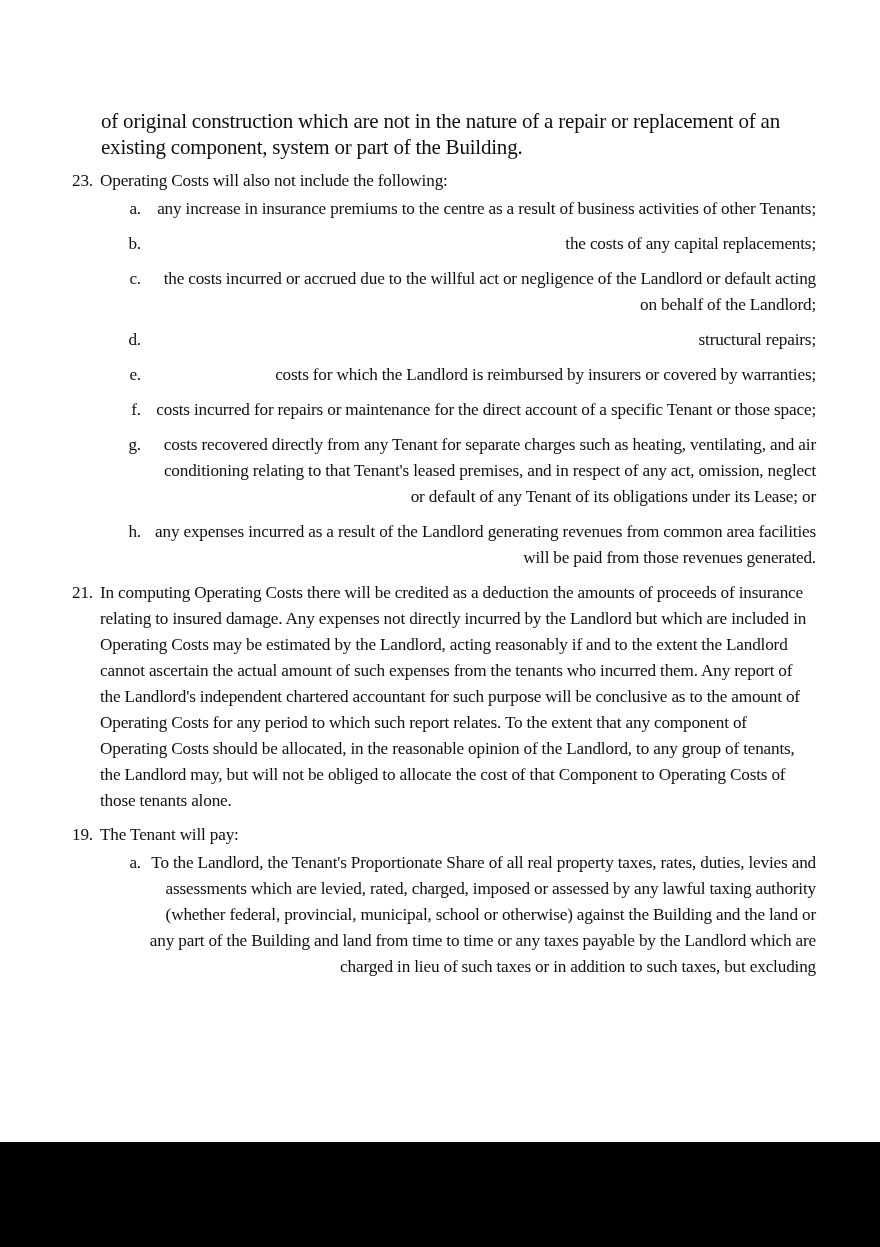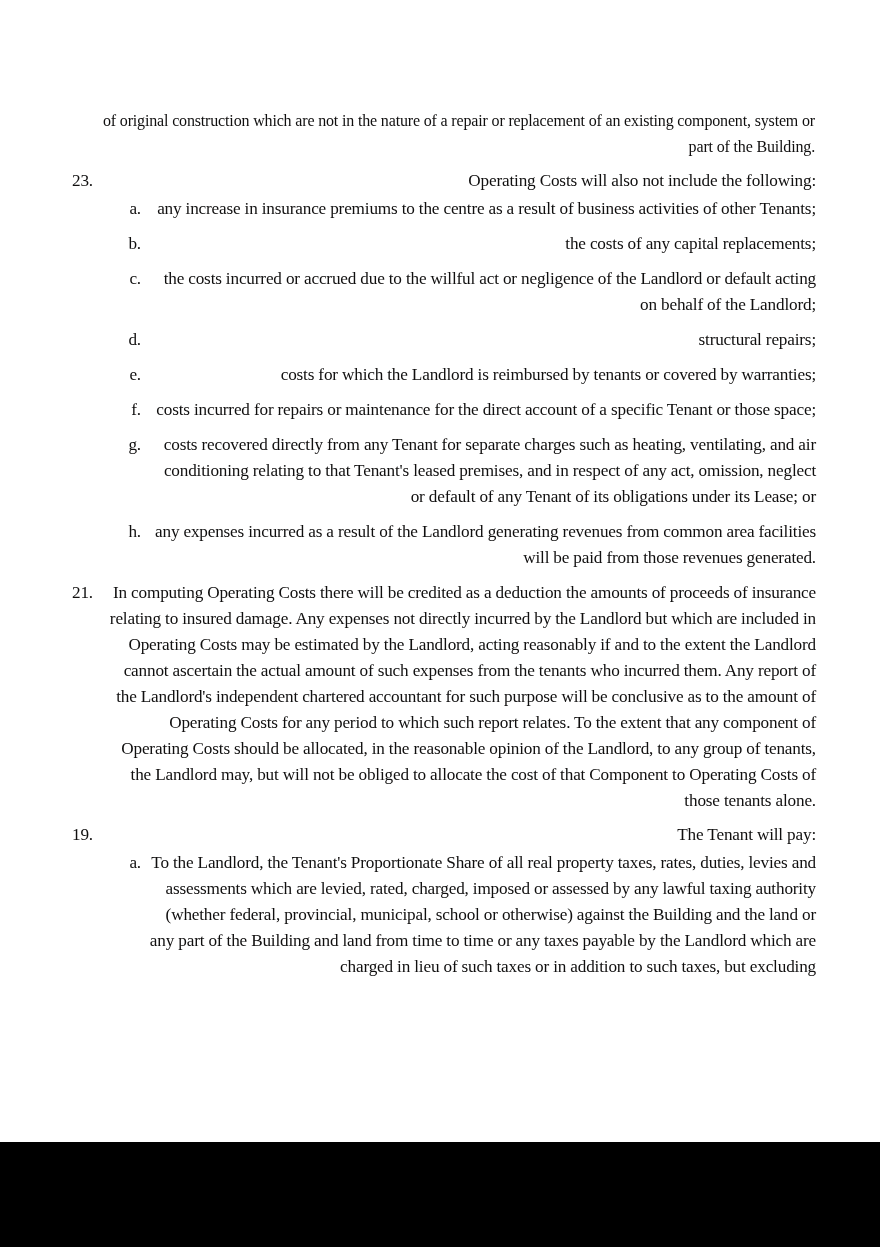--- a/index.html
+++ b/index.html
@@ -23,23 +23,23 @@
     top: 0;
     width: 880px;
     padding-top: 108px;
   }
 
   
   .cont-para {
     margin: 0 0 8px 0;
     padding-left: 101px;
     padding-right: 65px;
-    font-size: 16px;
+    font-size: 21px;
     line-height: 26px;
-    text-align: right;
+    text-align: left;
     letter-spacing: -0.01em;
   }
 
   
   .num-item {
     display: flex;
     align-items: flex-start;
     margin: 0 0 2px 0;
     padding-right: 64px;
     font-size: 17.2px;
@@ -50,21 +50,21 @@
 
   .num-marker {
     flex: 0 0 auto;
     width: 28px;
     margin-left: 72px;
     text-align: left;
     white-space: nowrap;
   }
   .num-body {
     flex: 1 1 auto;
-    text-align: right;
+    text-align: left;
   }
 
   
   .alpha-list {
     margin: 0;
     padding: 0;
     list-style: none;
   }
   .alpha-item {
     display: flex;
@@ -124,21 +124,21 @@
       <li class="alpha-item">
         <span class="alpha-marker">c.</span>
         <span class="alpha-body">the costs incurred or accrued due to the willful act or negligence of the Landlord or default acting on behalf of the Landlord;</span>
       </li>
       <li class="alpha-item">
         <span class="alpha-marker">d.</span>
         <span class="alpha-body">structural repairs;</span>
       </li>
       <li class="alpha-item">
         <span class="alpha-marker">e.</span>
-        <span class="alpha-body">costs for which the Landlord is reimbursed by tenants or covered by warranties;</span>
+        <span class="alpha-body">costs for which the Landlord is reimbursed by insurers or covered by warranties;</span>
       </li>
       <li class="alpha-item">
         <span class="alpha-marker">f.</span>
         <span class="alpha-body">costs incurred for repairs or maintenance for the direct account of a specific Tenant or those space;</span>
       </li>
       <li class="alpha-item">
         <span class="alpha-marker">g.</span>
         <span class="alpha-body">costs recovered directly from any Tenant for separate charges such as heating, ventilating, and air conditioning relating to that Tenant's leased premises, and in respect of any act, omission, neglect or default of any Tenant of its obligations under its Lease; or</span>
       </li>
       <li class="alpha-item">

